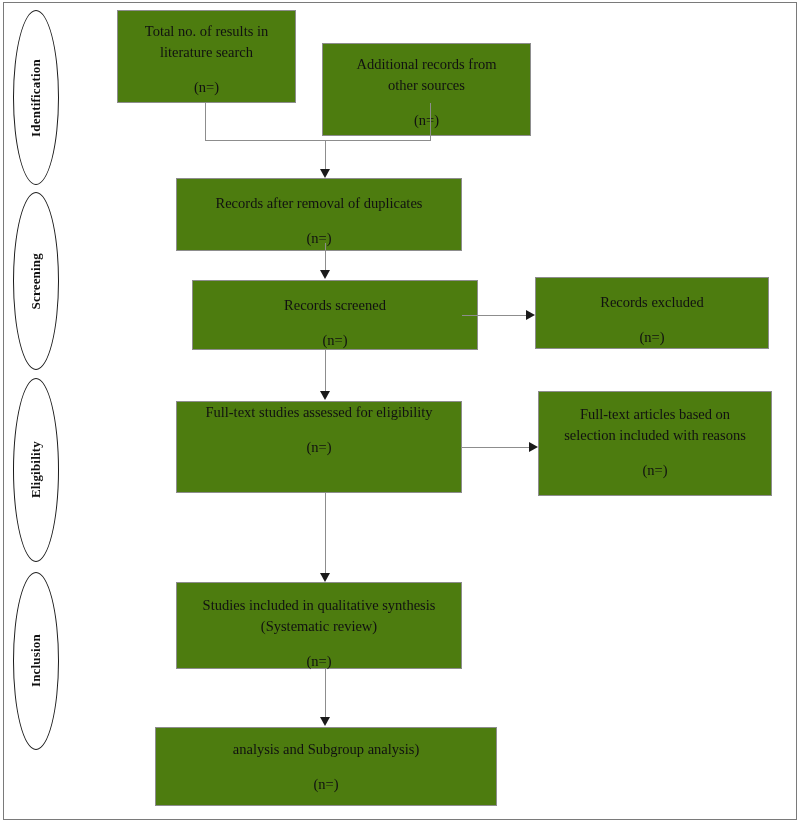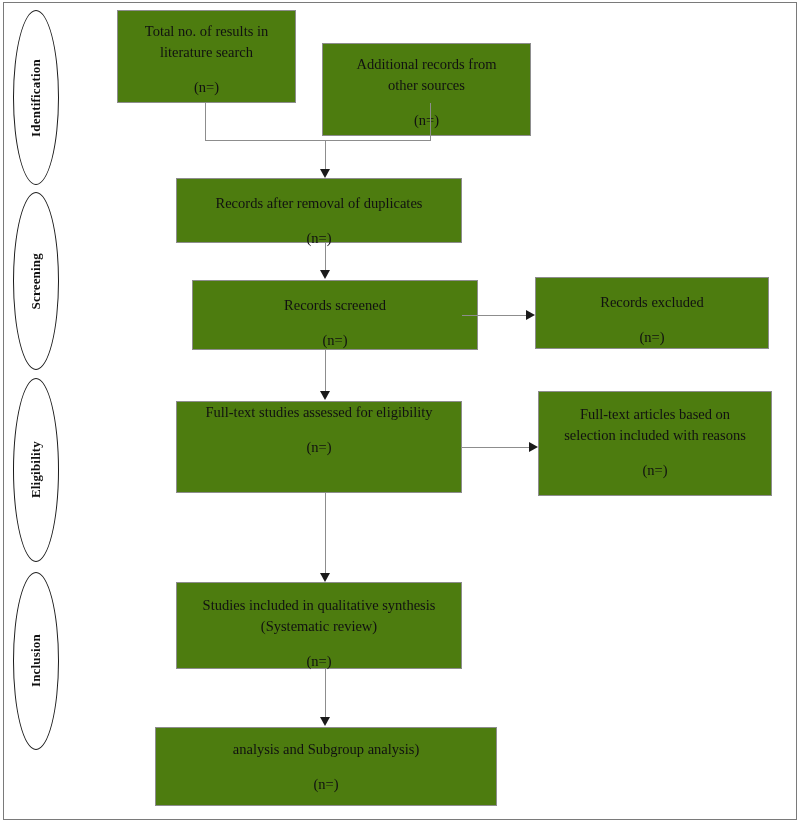--- a/index.html
+++ b/index.html
@@ -130,21 +130,21 @@
     <span class="ln">other sources</span>
     <span class="nval">(n=)</span>
   </div>
 
   <div class="vline" style="left:205px; top:103px; height:37px;"></div>
   <div class="vline" style="left:430px; top:103px; height:37px;"></div>
   <div class="hline" style="left:205px; top:140px; width:226px;"></div>
   <div class="vline" style="left:325px; top:140px; height:30px;"></div>
   <div class="arrow-down" style="left:320px; top:169px;"></div>
 
-  <div class="flow-box" style="left:176px; top:178px; width:286px; height:65px; padding-top:14px;">
+  <div class="flow-box" style="left:176px; top:178px; width:286px; height:73px; padding-top:14px;">
     <span class="ln">Records after removal of duplicates</span>
     <span class="nval">(n=)</span>
   </div>
 
   <div class="vline" style="left:325px; top:243px; height:28px;"></div>
   <div class="arrow-down" style="left:320px; top:270px;"></div>
 
   <div class="flow-box" style="left:192px; top:280px; width:286px; height:70px; padding-top:14px;">
     <span class="ln">Records screened</span>
     <span class="nval">(n=)</span>

